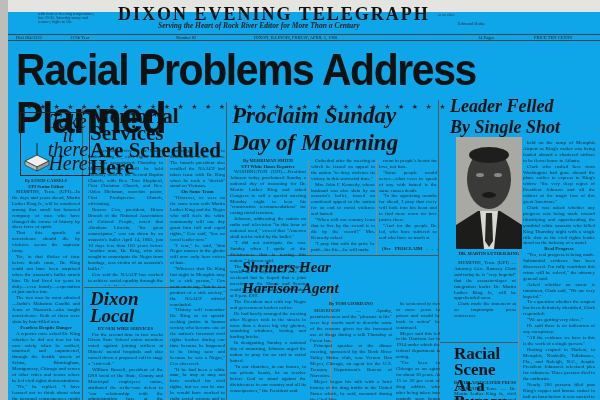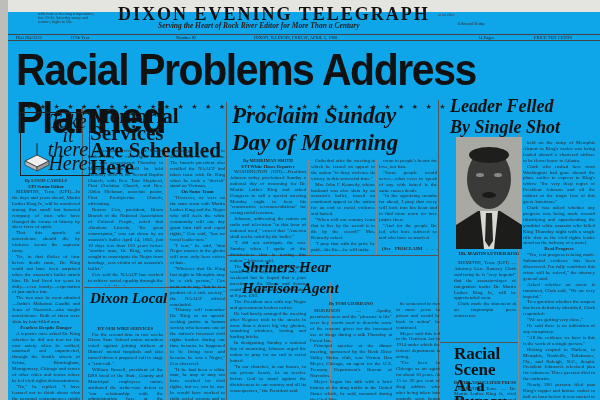--- a/index.html
+++ b/index.html
@@ -151,21 +151,21 @@
     <p>strategy was to demonstrate in the streets. The branch president also recalled the NAACP had taken issue with Dr. King when he took a "dovish" stand on Vietnam.</p>
     <div class="subhead">On Same Team</div>
     <p>"However, we were on the same team with Martin Luther King and the Negro who still feels the white community will one day grant him full and equal rights," Cox said, "has no vocal leader now."</p>
     <p>"I fear," he said, "that Negro masses in the ghetto will now only hear voices of hate.</p>
     <p>"Whoever shot Dr. King last night in Memphis may be a sick person," Cox went on to say, "but he is a product of a sick society," the NAACP official concluded.</p>
     <p>"History will remember Dr. King as an apostle seeking justice in human society who became one of the nation's foremost civil rights leaders during our time because he happened to be living now and because he was a Negro," Cox observed.</p>
     <p>"If he had been a white man, he may or may not have worked for civil rights, but we can be sure he would have worked to right social wrongs and to bring about more justice in human society," the local NAACP leader speculated.</p>
 
   </div>
 
-  <div class="hl-italic" style="left:82px; top:278px; font-size:15px; line-height:17px; width:80px;">
+  <div class="hl-italic" style="left:82px; top:278px; font-size:19px; line-height:17px; width:80px;">
     <div>Dixon Local</div>
   </div>
   <div class="body-text" style="left:80px; top:314px; width:75px; height:86px;">
     <div class="byline">BY OUR WIRE SERVICES</div>
     <p>For the second time in two weeks Dixon State School union members voted against joining strikers at Illinois' mental hospitals and also turned down a proposed call to stage a "sick-call."</p>
     <p>William Russell, president of the DSS local of the State, County and Municipal employees union, attributed the strike-vote defeat to "our relationship with the administration here at the institution."</p>
     <p>DSS Supt. David Edelson said</p>
   </div>
 
   <div class="hl-italic" style="left:224px; top:90px; font-size:23px; line-height:27px; width:210px;">

